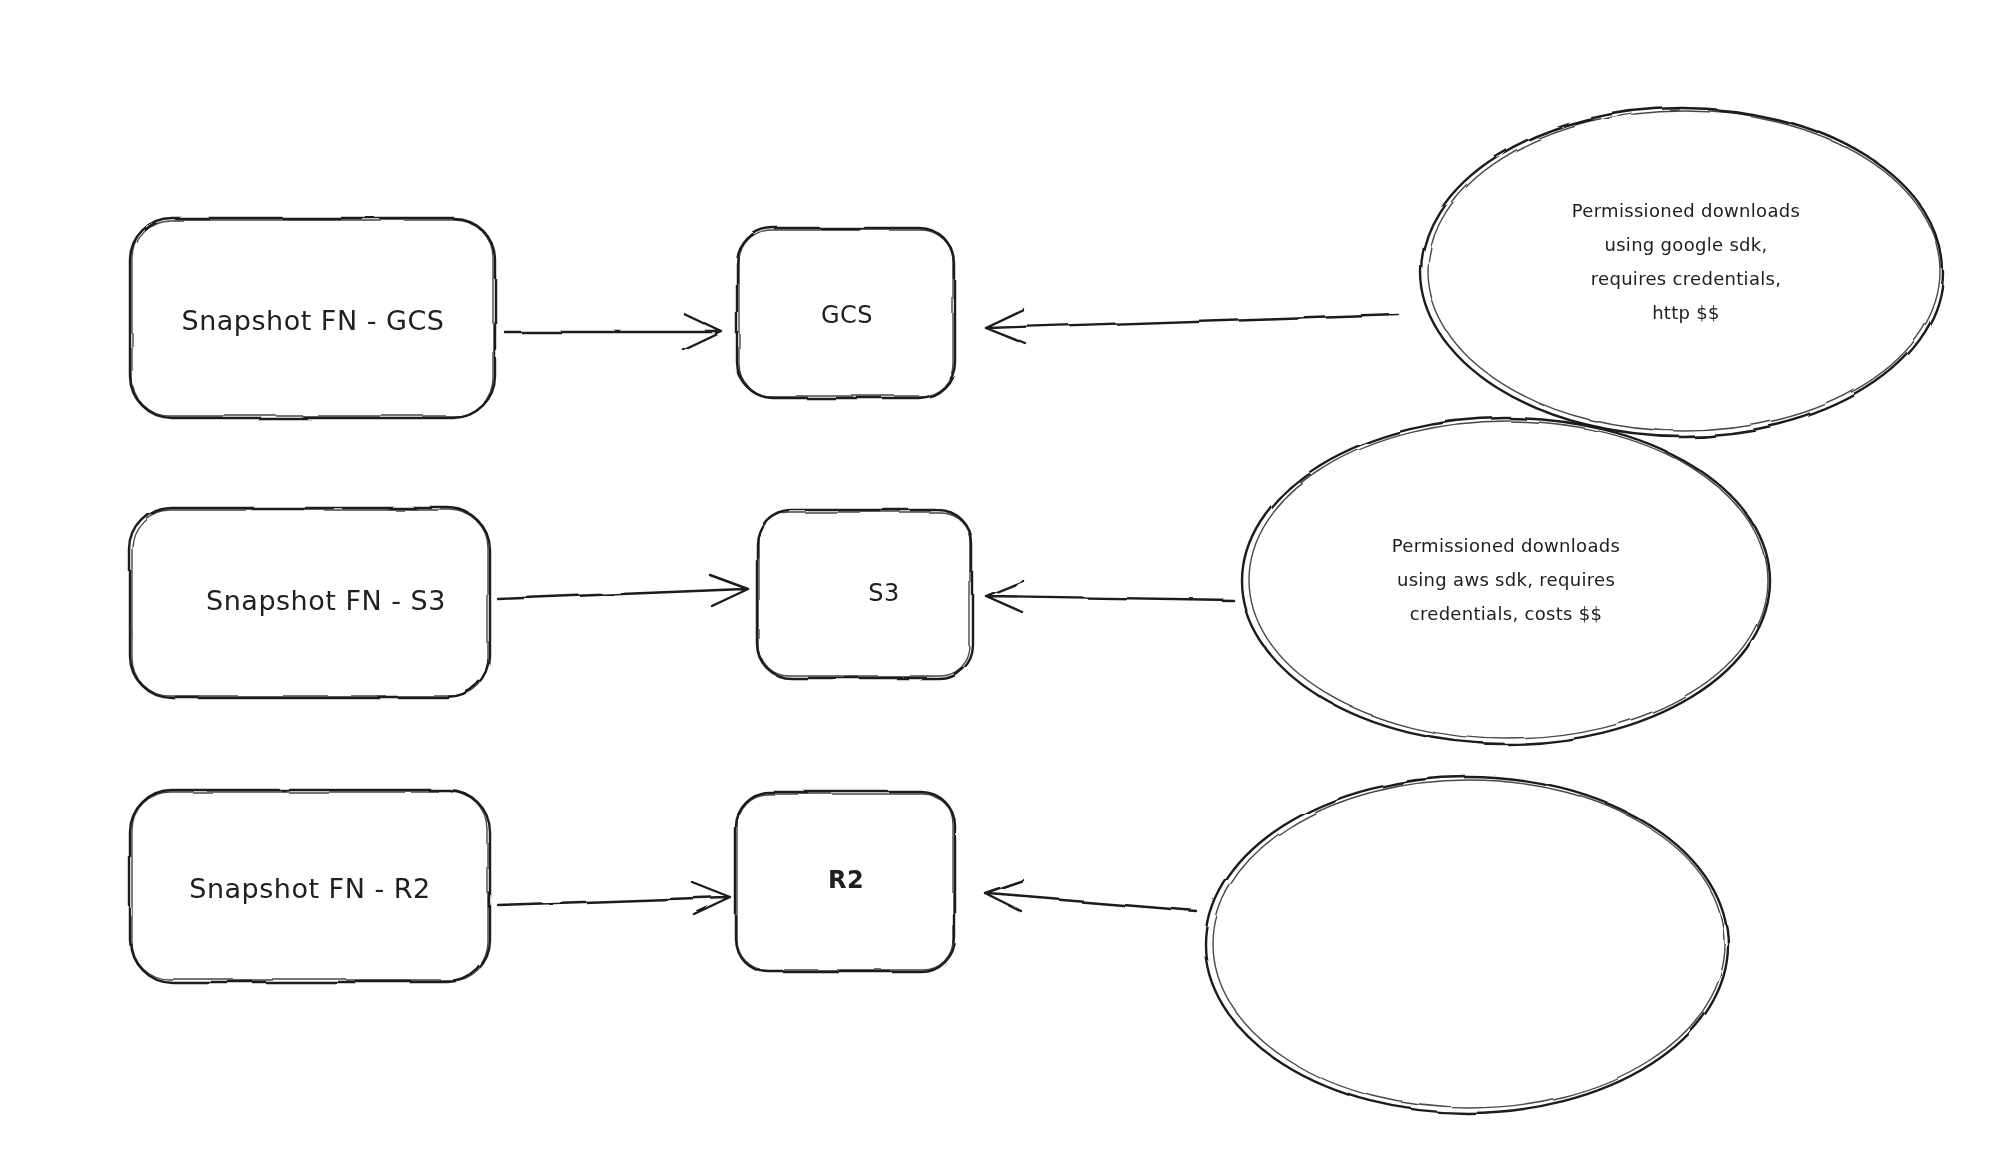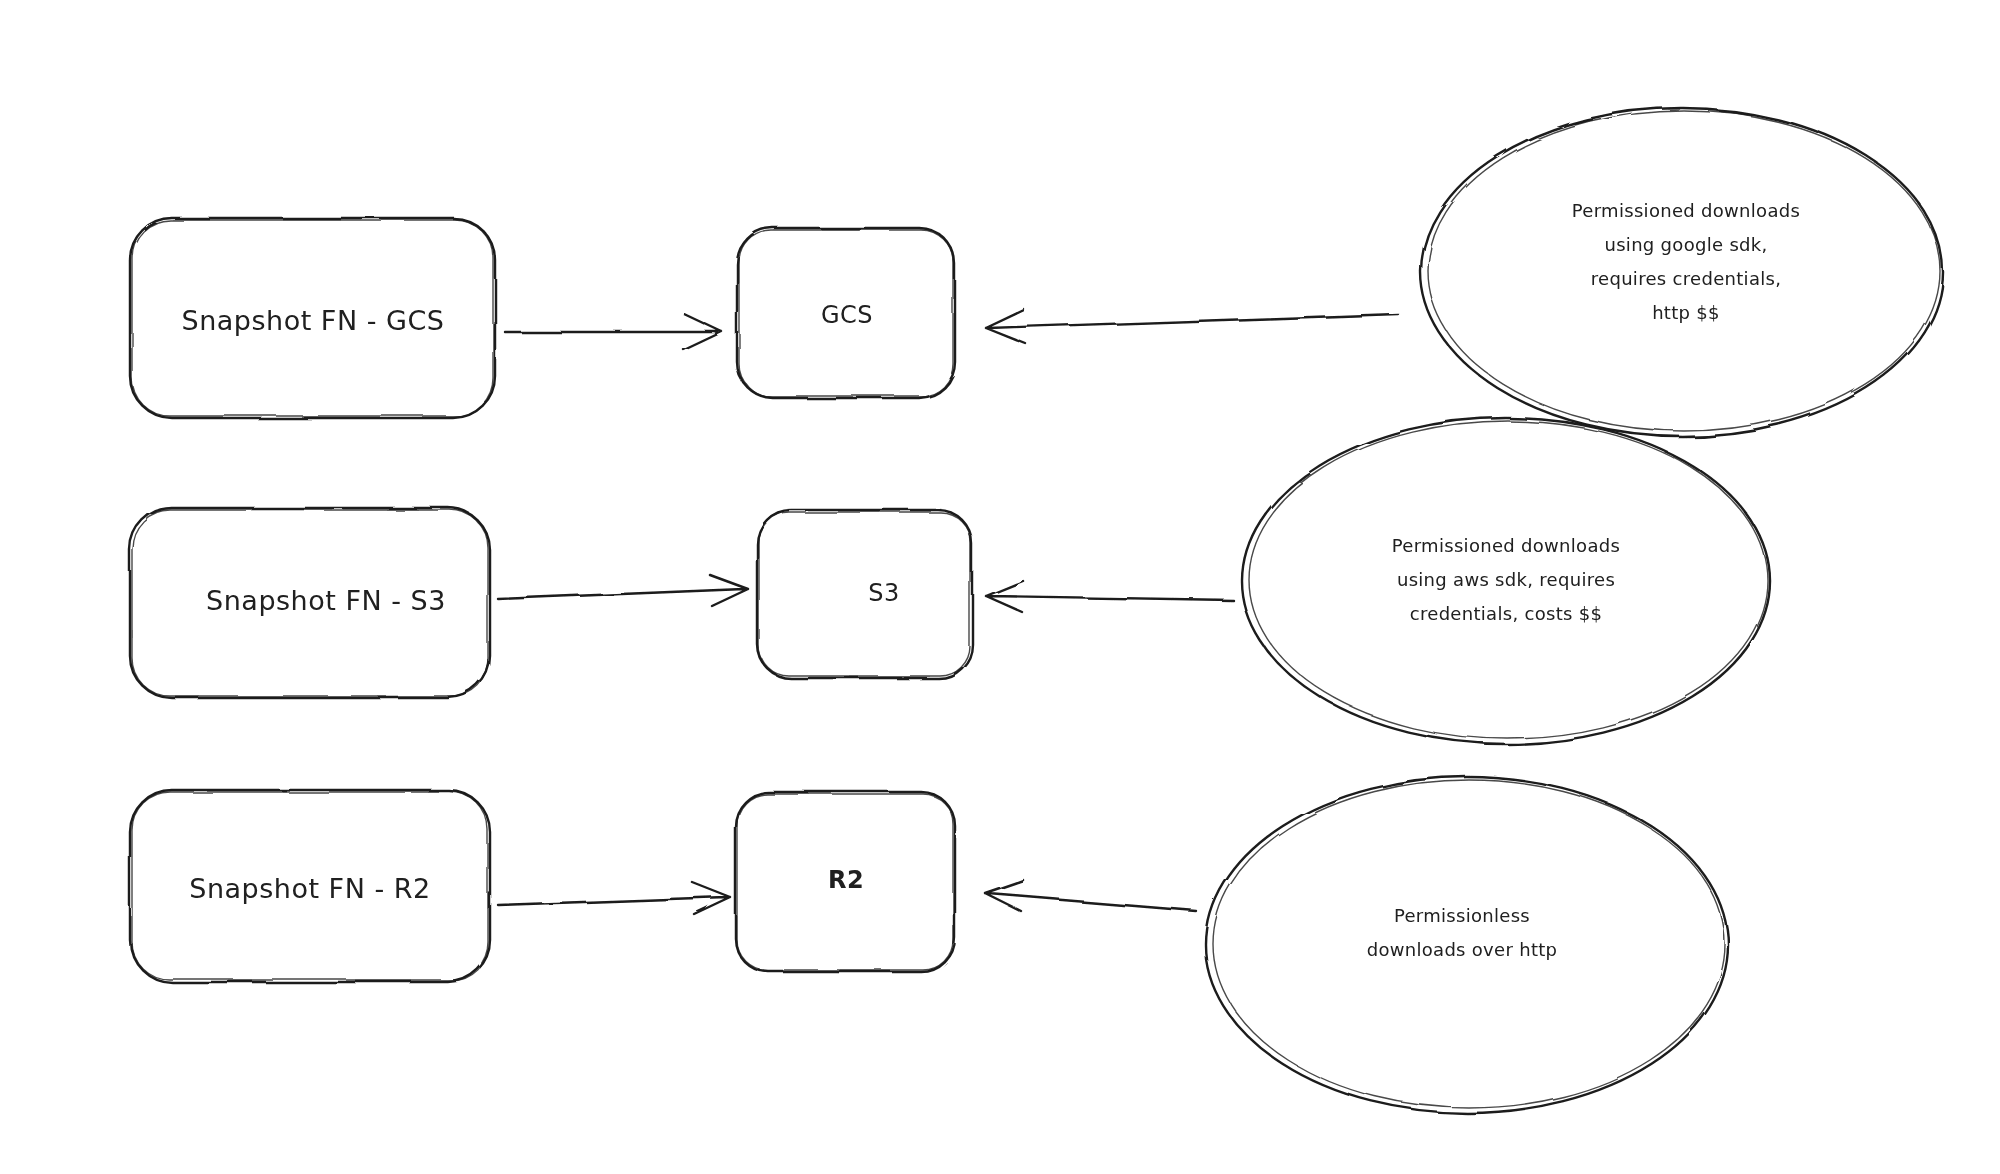--- a/index.html
+++ b/index.html
@@ -126,18 +126,14 @@
   <div class="label" style="left:310px;top:600px;margin-left:16px;">Snapshot FN - S3</div>
   <div class="label small" style="left:884px;top:593px;">S3</div>
   <div class="note" style="left:1506px;top:580px;">
     <div>Permissioned downloads</div>
     <div>using aws sdk, requires</div>
     <div>credentials, costs $$</div>
   </div>
 
   <div class="label" style="left:310px;top:888px;">Snapshot FN - R2</div>
   <div class="label small" style="left:846px;top:880px;font-weight:bold;">R2</div>
-  <div class="note" style="left:1462px;top:933px;">
-    <div>Permissionless</div>
-    <div>downloads over http</div>
-  </div>
 
 </div>
 
 </body></html>

